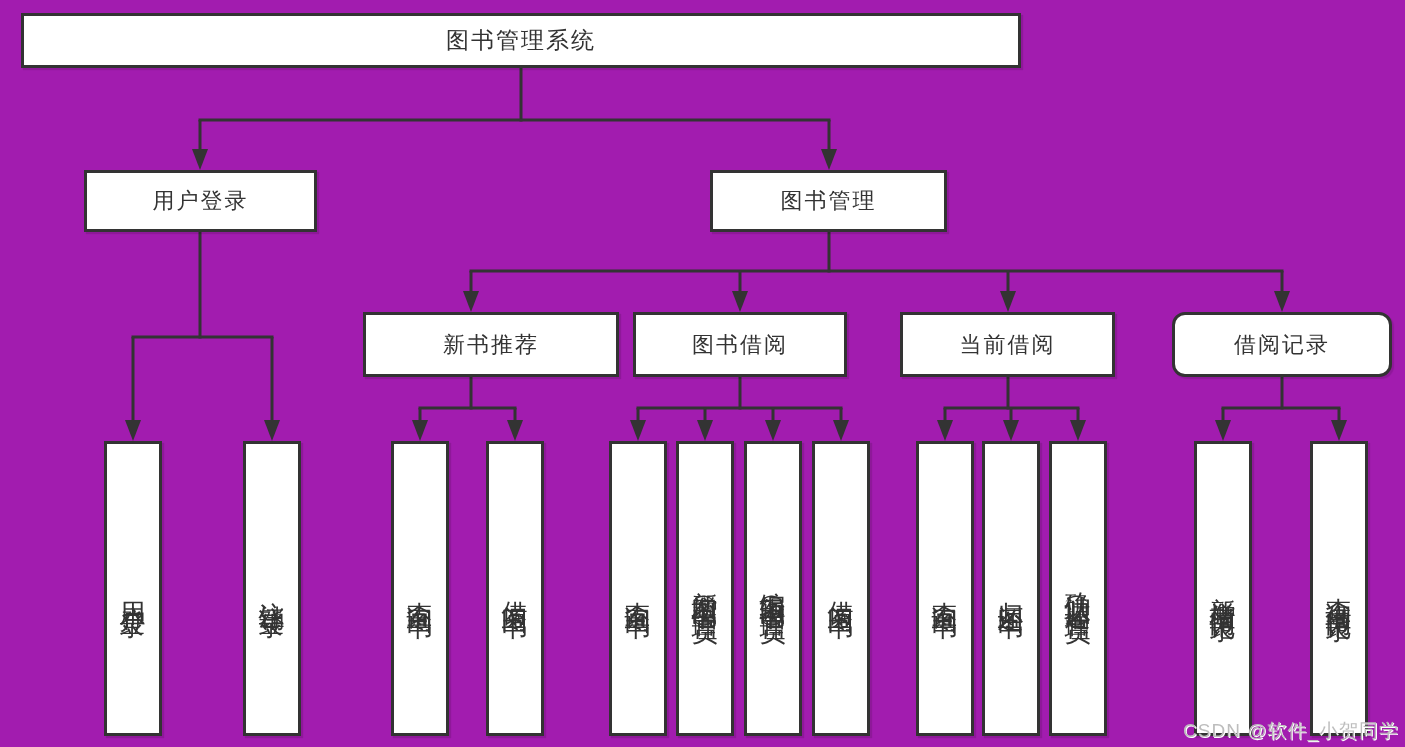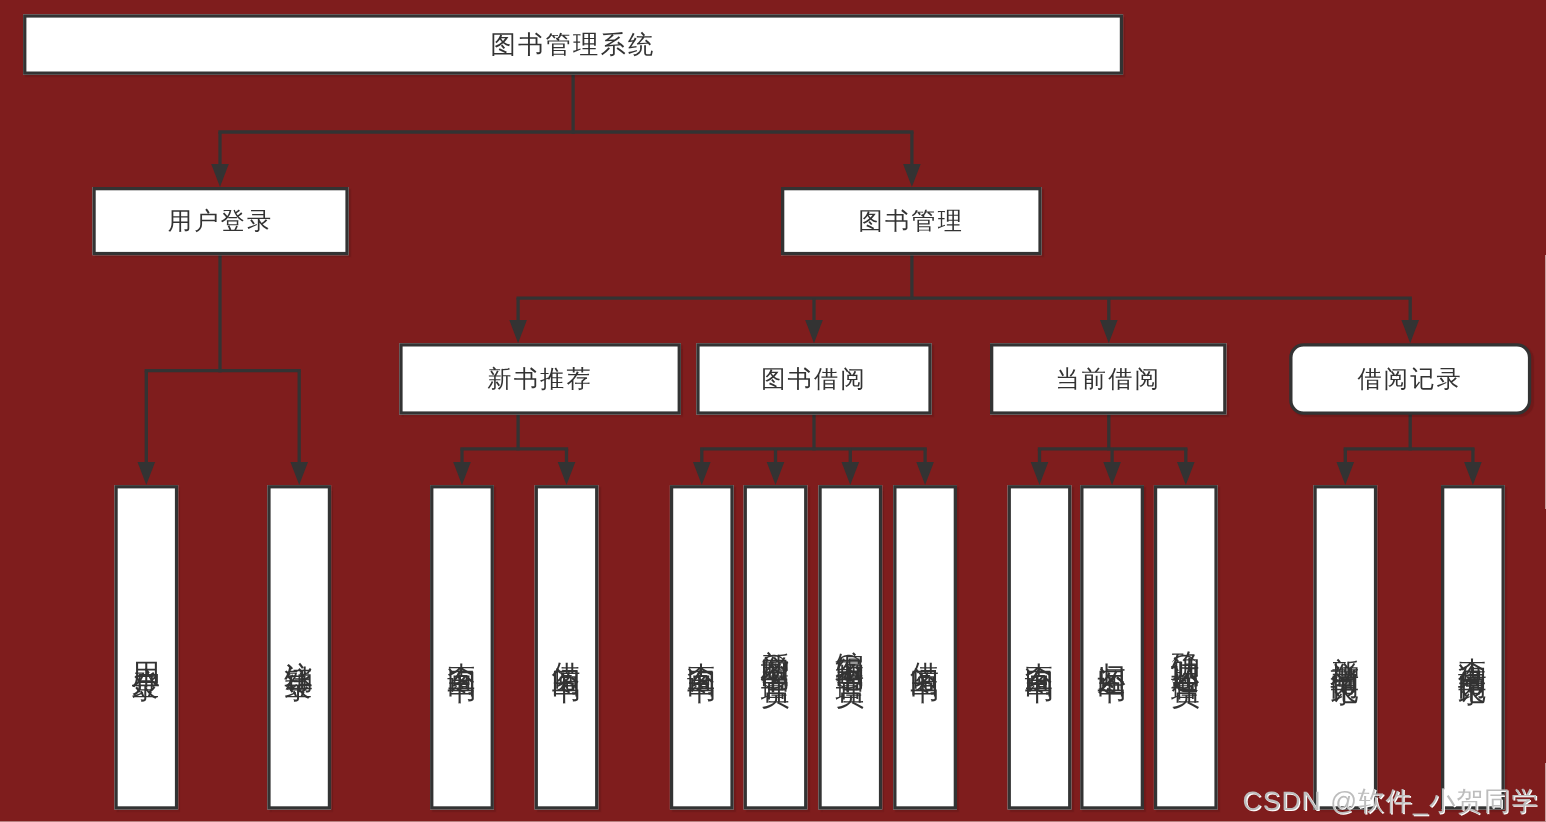--- a/index.html
+++ b/index.html
@@ -1,21 +1,21 @@
 <!DOCTYPE html>
 <html><head>
 <meta charset="utf-8">
 <style>
   * { margin: 0; padding: 0; box-sizing: border-box; }
   html, body { background: #ffffff; }
   .canvas {
     position: relative;
     width: 1405px;
     height: 747px;
-    background: #7f1d1d;
+    background: #a21caf;
     font-family: "Liberation Sans", "DejaVu Sans", sans-serif;
     color: #333333;
     overflow: hidden;
   }
   .connectors {
     position: absolute;
     left: 0; top: 0;
     width: 1405px; height: 747px;
   }
   .node {
@@ -53,21 +53,21 @@
   .l-b1 { left: 391px; }  .l-b2 { left: 486px; }
   .l-c1 { left: 609px; }  .l-c2 { left: 676px; }
   .l-c3 { left: 744px; }  .l-c4 { left: 812px; }
   .l-d1 { left: 916px; }  .l-d2 { left: 982px; }
   .l-d3 { left: 1049px; }
   .l-e1 { left: 1194px; } .l-e2 { left: 1310px; }
   .watermark {
     position: absolute;
     right: 6px;
     bottom: 3px;
-    font-size: 24px;
+    font-size: 19px;
     color: #bdbdbd;
     text-shadow: 1px 1px 0 #ffffff;
     letter-spacing: 1px;
   }
 </style>
 </head>
 <body>
 
 <div class="canvas">
 

